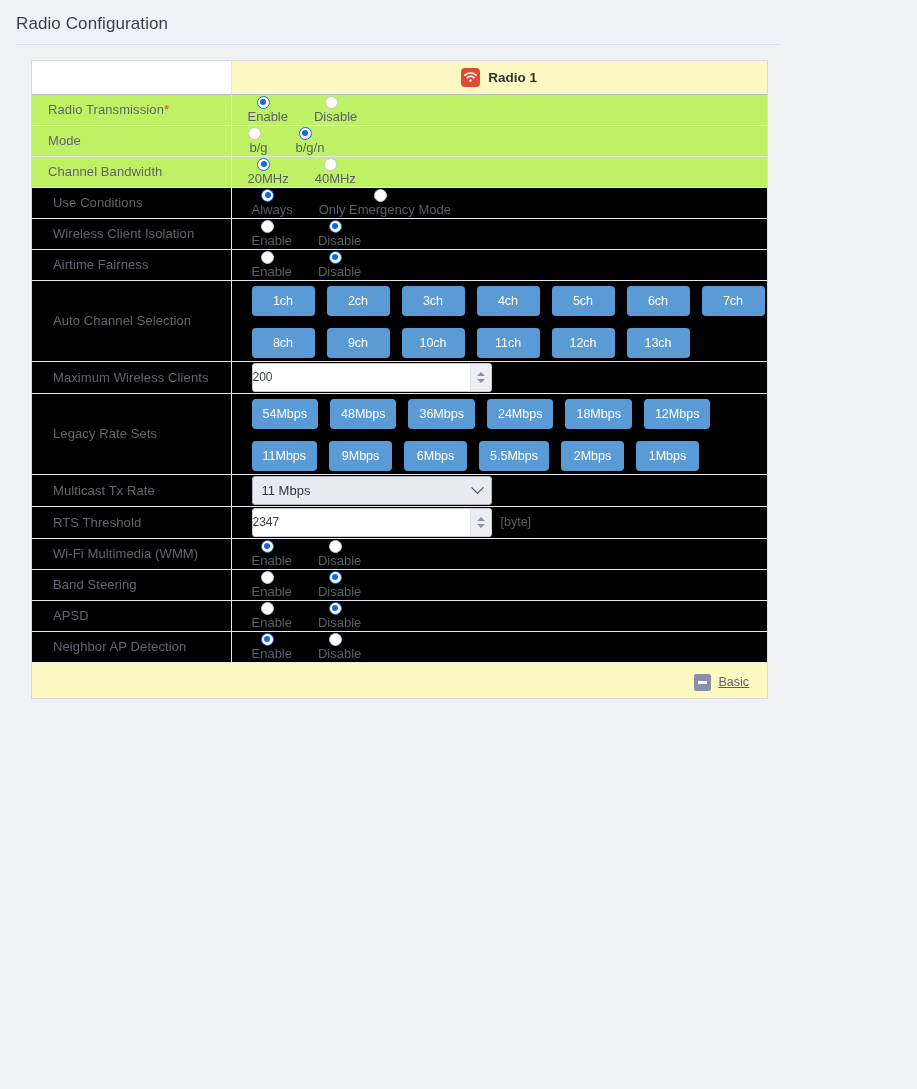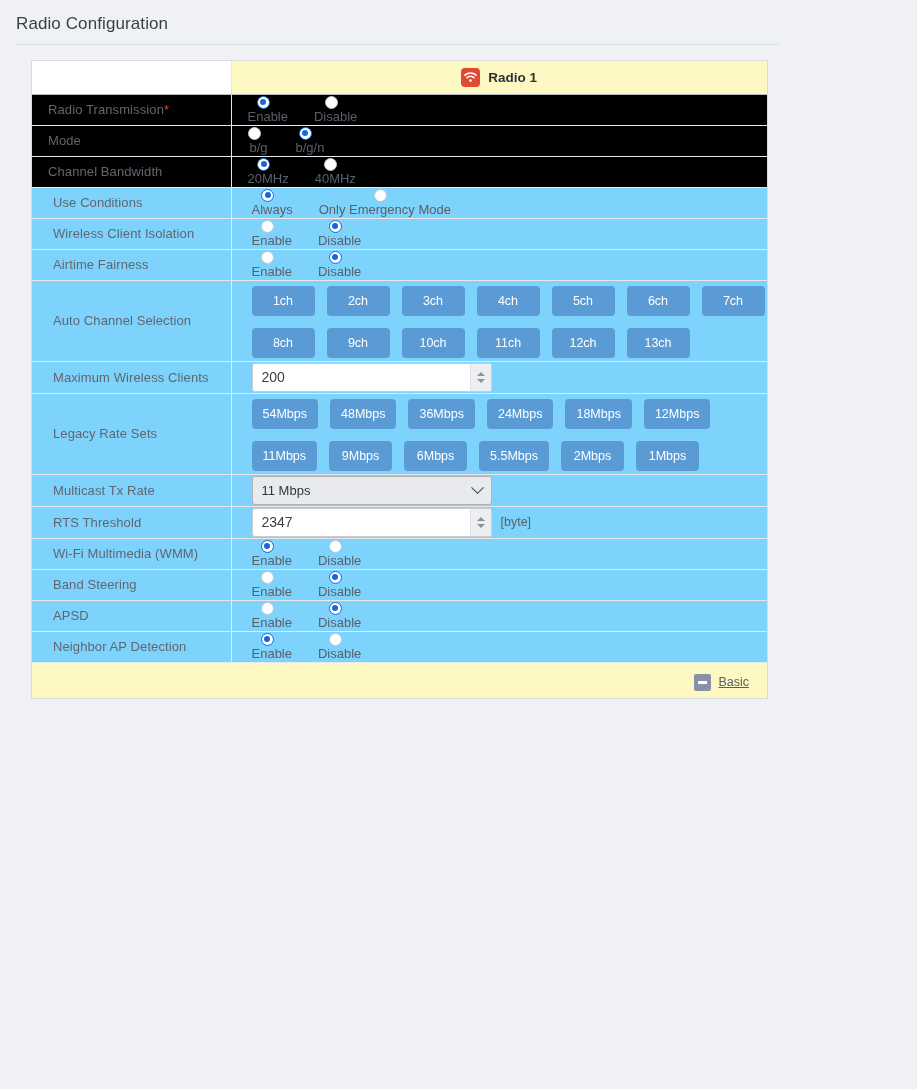--- a/index.html
+++ b/index.html
@@ -80,22 +80,22 @@
     padding-left: 21px;
     font-size: 13px;
     color: #606670;
     letter-spacing: .1px;
   }
   td.val {
     padding-left: 20px;
     font-size: 13px;
     color: #5a6069;
   }
-  tr.tint td { background: #7dd3fc; }
-  tr.plain td { background: #000000; padding-left: 16px; }
+  tr.tint td { background: #000000; }
+  tr.plain td { background: #bef264; padding-left: 16px; }
 
   
   .radio-group { display: flex; align-items: center; }
   .radio-opt {
     display: inline-flex;
     align-items: center;
     margin-right: 26px;
     cursor: pointer;
     white-space: nowrap;
     flex-direction: column;
@@ -159,22 +159,21 @@
     position: relative;
     width: 240px;
     height: 29px;
     border: 1px solid #c9ccd2;
     border-radius: 3px;
     background: #fff;
     display: flex;
     align-items: center;
   }
   .num-box .nval {
-    padding-left: 9px;
-    font-size: 14px;
+    font-size: 12px;
     color: #3c4147;
     flex: 1;
   }
   .spin {
     width: 21px;
     height: 27px;
     background: #eceef1;
     border-left: 1px solid #dfe2e6;
     display: flex;
     flex-direction: column;

